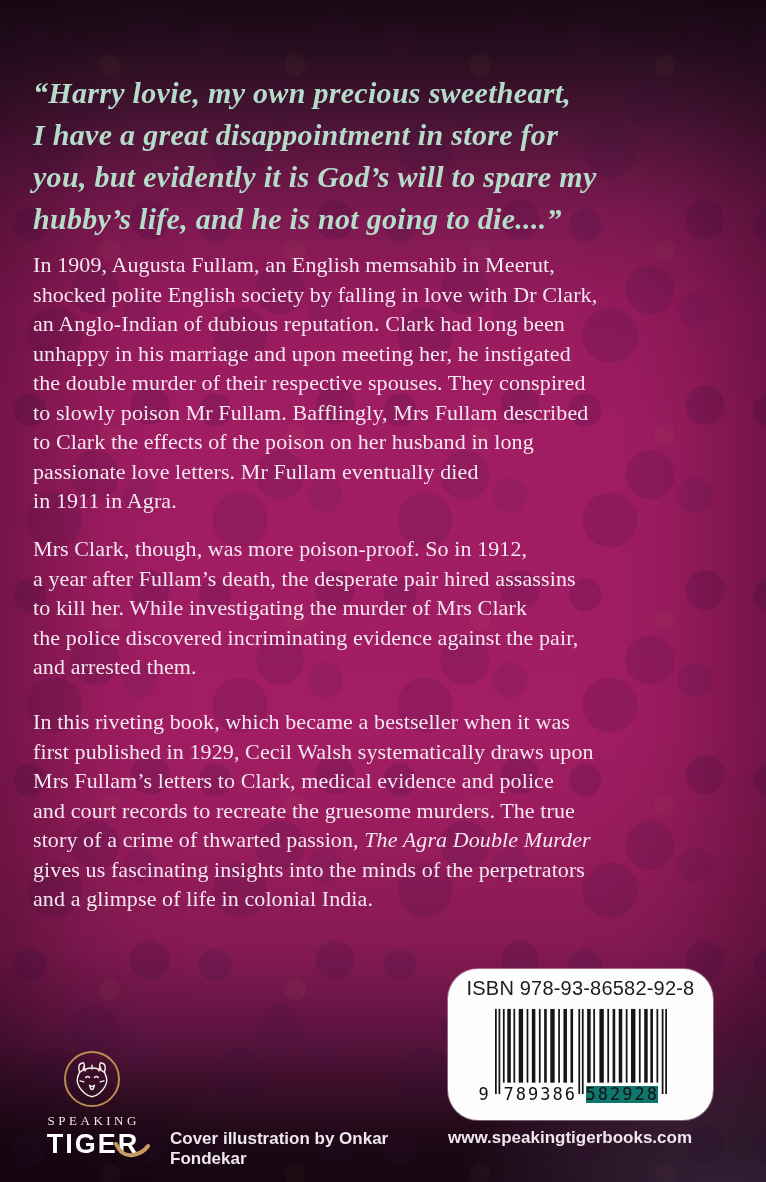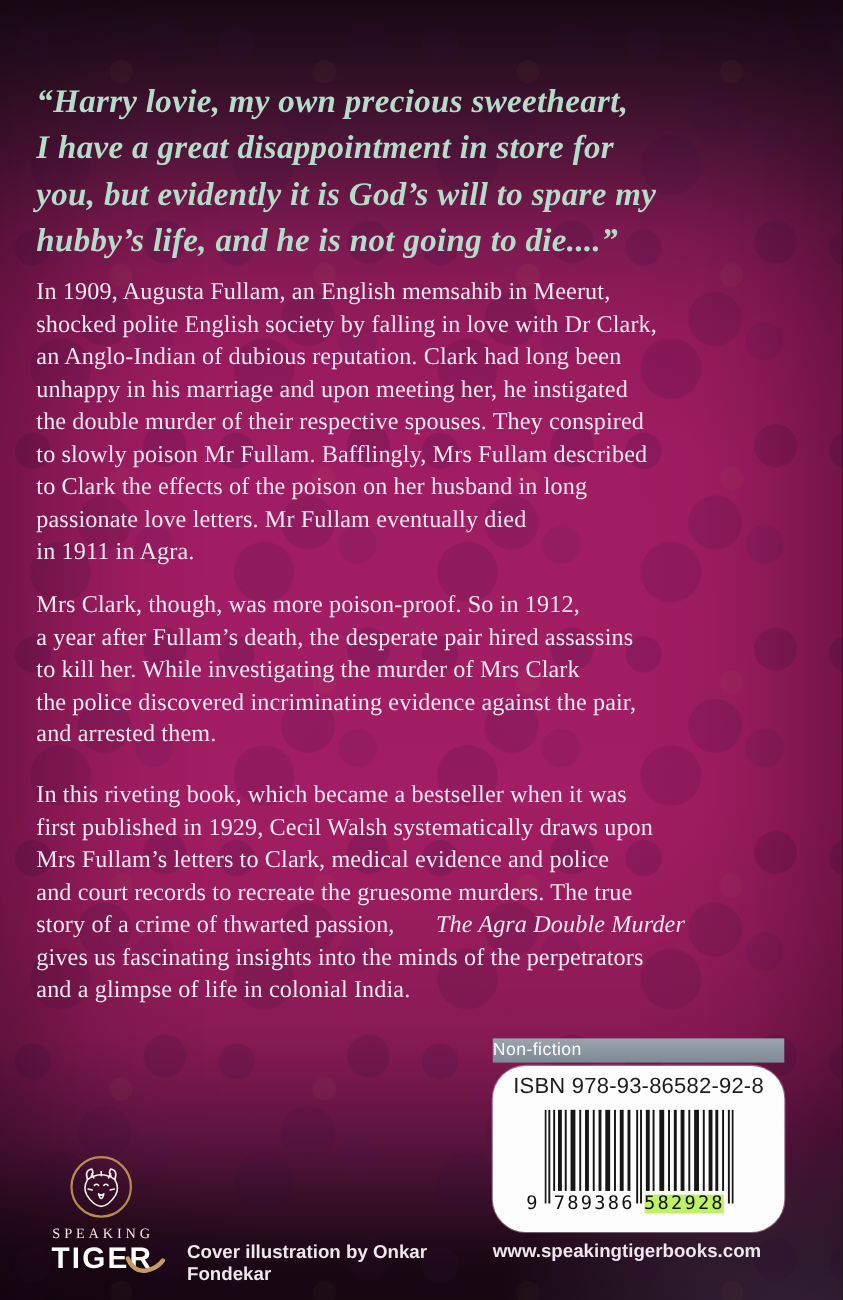--- a/index.html
+++ b/index.html
@@ -55,21 +55,21 @@
   }
   .blurb{
     left:33px;width:700px;
     font-size:22px;line-height:29.5px;
     color:#f4e6ef;
     letter-spacing:0.1px;
   }
   #blurb-1{top:250px;}
   #blurb-2{top:534px;}
   #blurb-3{top:707px;}
-  .italic-title{font-style:italic;margin-left:32px;}
+  .italic-title{font-style:italic;}
 
   
   #category-bar{
     left:448px;top:944px;width:265px;height:22px;
     background:linear-gradient(180deg,#9aa5ae,#7e8a94);
     color:#ffffff;
     font-family:"Liberation Sans", sans-serif;
     font-size:16px;line-height:22px;
     letter-spacing:0.4px;
   }
@@ -91,21 +91,21 @@
   #bc svg{position:absolute;left:0;top:0;display:block;}
   .bc-digit{
     position:absolute;bottom:-3px;
     font-family:"DejaVu Sans Mono", monospace;
     font-size:17px;line-height:17px;
     color:#111;
     letter-spacing:2px;
   }
   #bc-d0{left:-16px;}
   #bc-d1{left:9px;width:72px;text-align:left;background:#fdfdfd;}
-  #bc-d2{left:91px;width:72px;text-align:center;background:#bef264;}
+  #bc-d2{left:91px;width:72px;text-align:center;background:#0f766e;}
   #website{
     left:448px;top:1128px;width:265px;
     font-family:"Liberation Sans", sans-serif;
     font-weight:bold;font-size:17px;
     color:#efe7ec;
   }
 
   
   #publisher-logo{left:38px;top:1051px;width:108px;text-align:center;}
   #tiger-circle{
@@ -165,21 +165,20 @@
 and arrested them.</div>
 
   <div id="blurb-3" class="abs center prelines blurb"><span>In this riveting book, which became a bestseller when it was
 first published in 1929, Cecil Walsh systematically draws upon
 Mrs Fullam’s letters to Clark, medical evidence and police
 and court records to recreate the gruesome murders. The true
 story of a crime of thwarted passion, </span><span class="italic-title">The Agra Double Murder</span><span>
 gives us fascinating insights into the minds of the perpetrators
 and a glimpse of life in colonial India.</span></div>
 
-  <div id="category-bar" class="abs center">Non-fiction</div>
 
   <div id="barcode-box" class="abs">
     <div id="isbn-label">ISBN 978-93-86582-92-8</div>
     <div id="bc">
       <svg id="bc-svg" width="172" height="97" viewBox="0 0 196 97">
           <rect x="0" y="0" width="2" height="97" fill="#161616"></rect>
           <rect x="4" y="0" width="2" height="97" fill="#161616"></rect>
           <rect x="9" y="0" width="2" height="84" fill="#161616"></rect>
           <rect x="14" y="0" width="4" height="84" fill="#161616"></rect>
           <rect x="21" y="0" width="2" height="84" fill="#161616"></rect>

